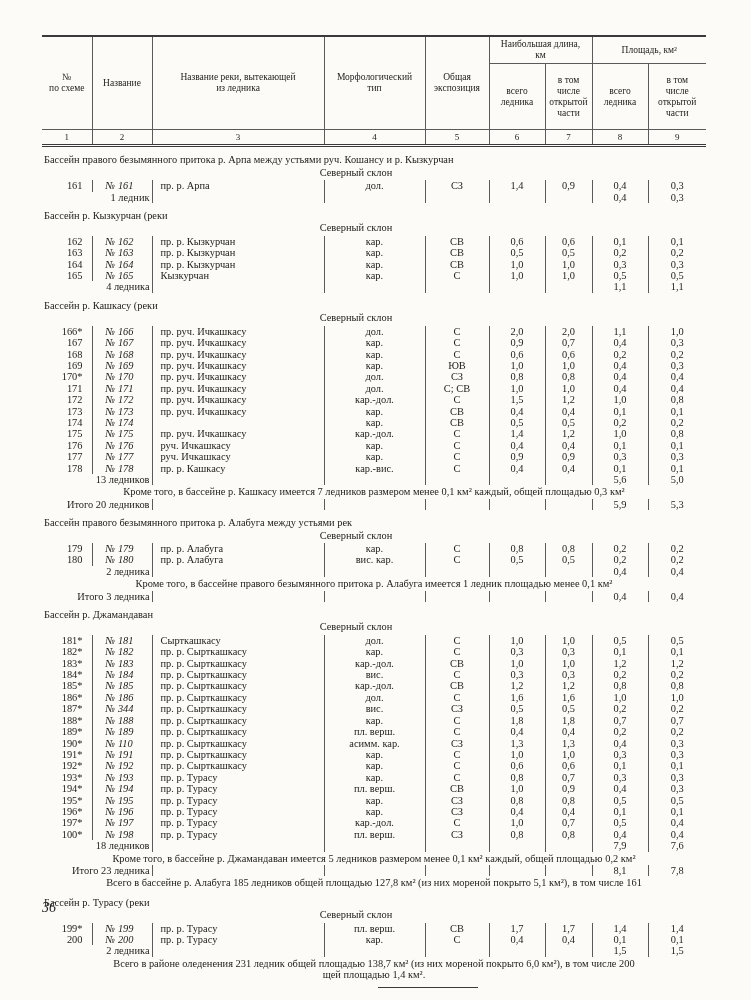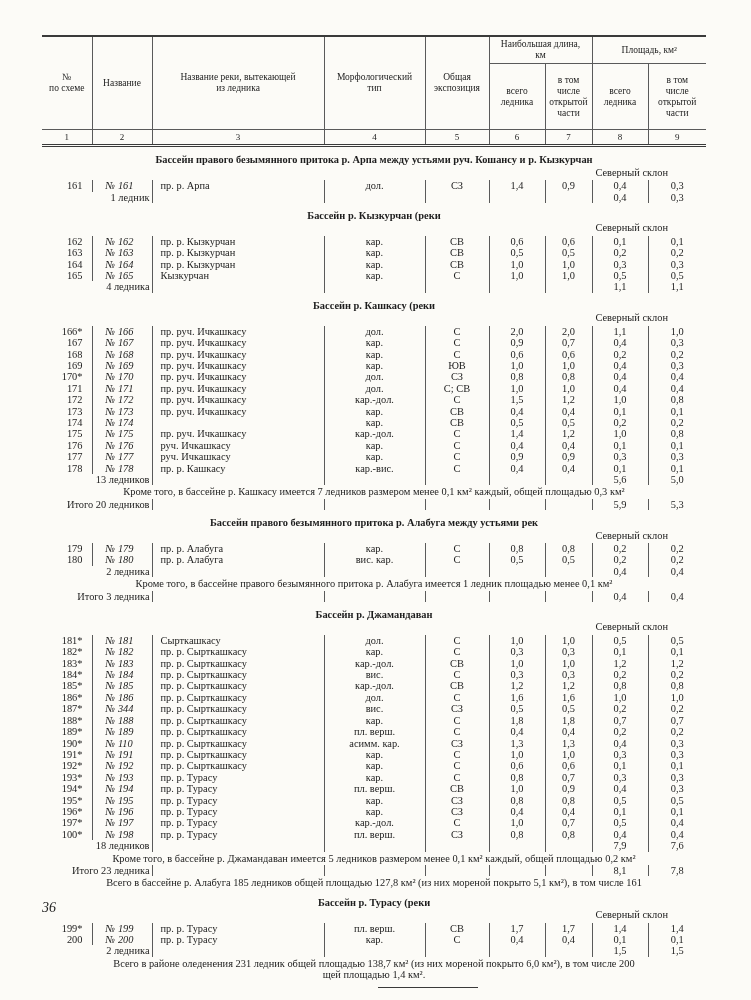--- a/index.html
+++ b/index.html
@@ -25,24 +25,24 @@
   tr.h-nums td { font-size:9px; height:16px; border-bottom:3px double #3a3a3a; padding:1px; }
   tbody td {
     font-size:10.4px; line-height:11.4px; padding:0 2px; vertical-align:bottom;
     white-space:nowrap; overflow:hidden;
   }
   td.c1 { text-align:right; padding-right:9px; }
   td.c2 { text-align:left; padding-left:13px;font-style:italic; }
   td.c3 { text-align:left; padding-left:8px; }
   td.c4, td.c5, td.c6, td.c7, td.c8, td.c9 { text-align:center; }
   td.section-title {
-    text-align:center; font-weight:bold; font-size:10.4px;
+    font-weight:normal; font-size:10.4px;
     padding-top:7px; padding-bottom:1px; white-space:normal;
   }
-  td.slope { text-align:right; padding-right:38px; padding-bottom:2px; }
+  td.slope { text-align:center; padding-right:38px; padding-bottom:2px; }
   td.note { text-align:center; white-space:pre-line; padding:1px 0; }
   td.sum-label { text-align:right; padding-left:4px; }
   .page-num { position:absolute; left:42px; top:900px; font-size:14px;font-style:italic; }
   .bottom-rule { position:absolute; left:378px; top:987px; width:100px; border-top:1.5px solid #3a3a3a; }
 </style>
 </head>
 <body>
 
 <div class="page">
   <table class="glacier-table">

